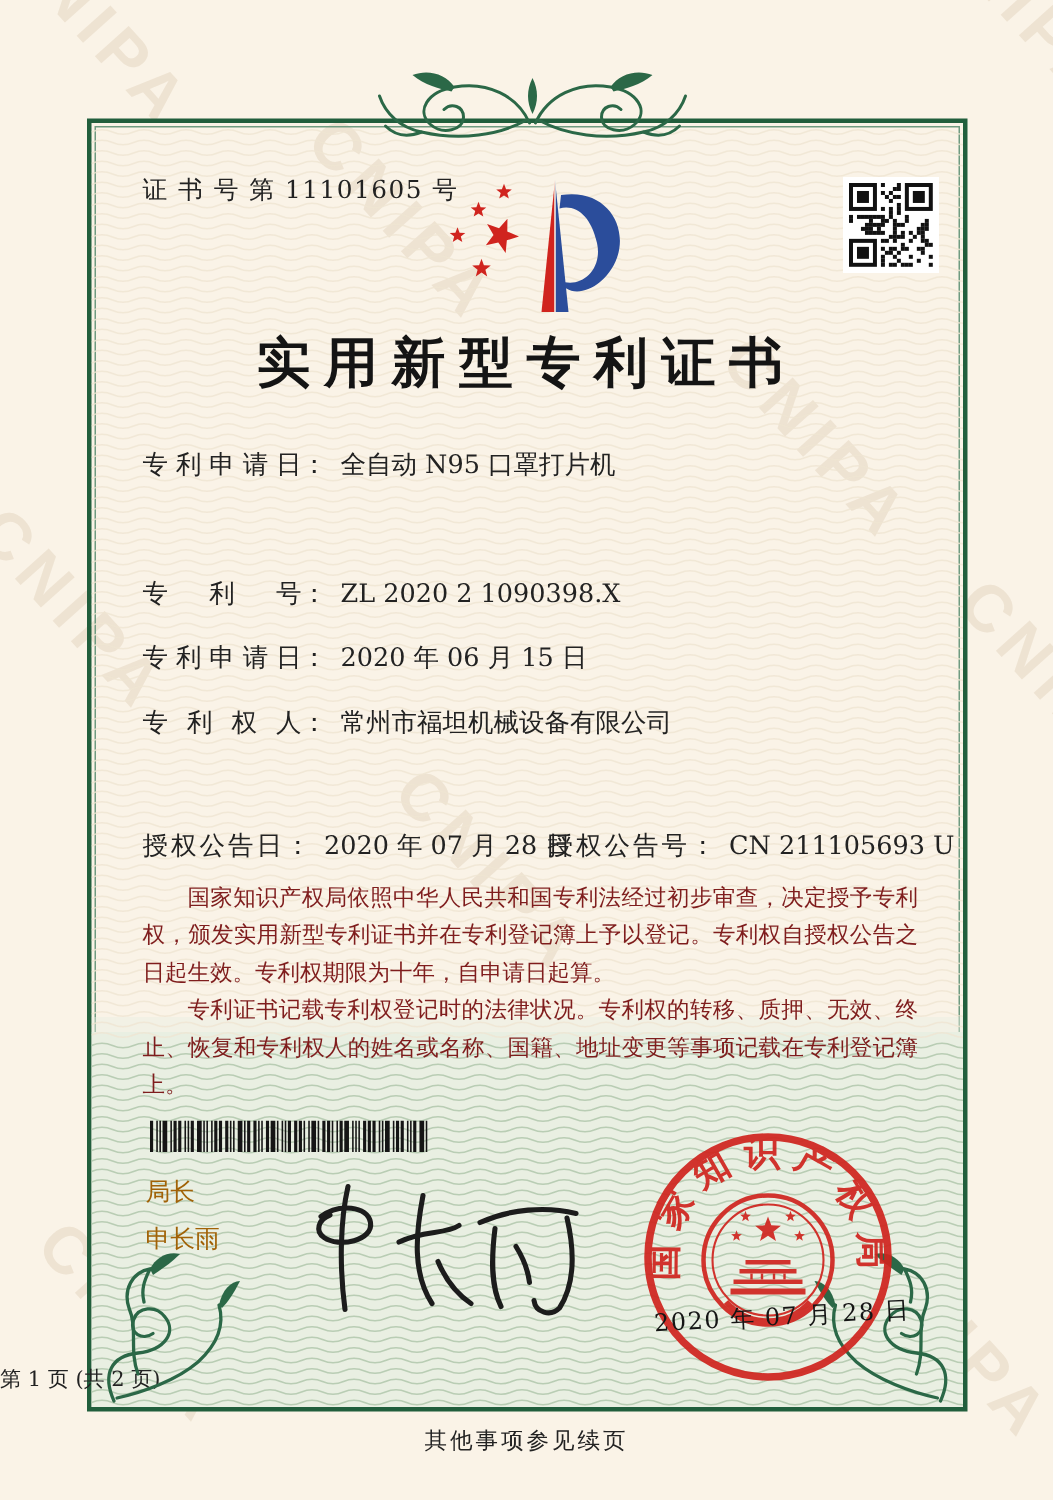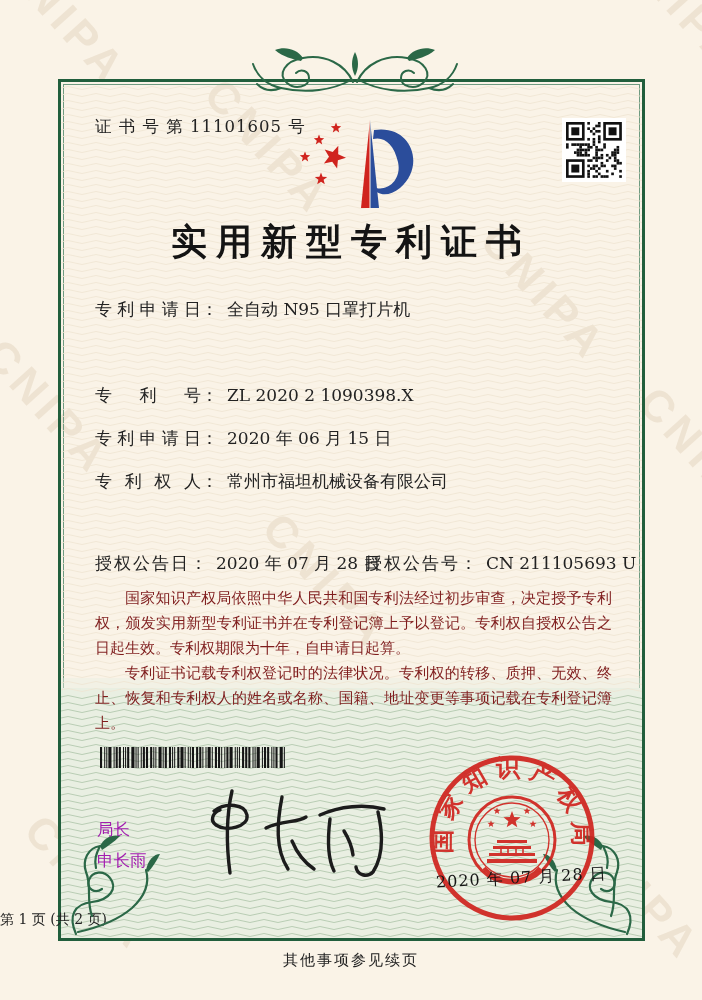--- a/index.html
+++ b/index.html
@@ -26,22 +26,22 @@
   .frow{position:absolute;left:95px;font-size:17px;white-space:nowrap;}
   .flabel{display:inline-block;width:106px;text-align:justify;text-align-last:justify;}
   .fvalue{margin-left:9px;}
   .r1{top:298px}.r2{top:341px}.r3{top:384px}.r4{top:427px}.r5{top:470px}.r6{top:513px}
   .g1{top:552px}.g2{top:552px;left:365px}
   .glabel{letter-spacing:2px;}
   .paras{position:absolute;left:95px;top:586px;width:517px;font-size:15px;line-height:25px;
          text-align:justify;color:#7f1d1d;}
   .paras p{margin:0;text-indent:2em;}
   .barcode{position:absolute;left:100px;top:747px;}
-  .signer{position:absolute;left:97px;top:814px;font-family:"Liberation Sans",sans-serif;
-          font-size:16.5px;color:#a21caf;line-height:31px;}
+  .signer{position:absolute;left:97px;top:780px;font-family:"Liberation Sans",sans-serif;
+          font-size:16.5px;color:#a16207;line-height:31px;}
   .signature{position:absolute;left:196px;top:783px;}
   .seal{position:absolute;left:424px;top:750px;z-index:4;}
   .seal-date{position:absolute;left:436px;top:868px;z-index:5;font-size:16px;letter-spacing:1px;
              color:#151515;transform:rotate(-3deg);white-space:nowrap;}
   .pageinfo{position:absolute;left:0;right:0;top:911px;text-align:left;font-size:14px;z-index:3;}
   .footnote{position:absolute;left:0;right:0;top:951px;text-align:center;font-size:15px;
             letter-spacing:2px;z-index:2;}
   .orn{position:absolute;z-index:3;pointer-events:none;}
   .orn-top{left:243px;top:46px;}
   .orn-bl{left:62px;top:820px;}

